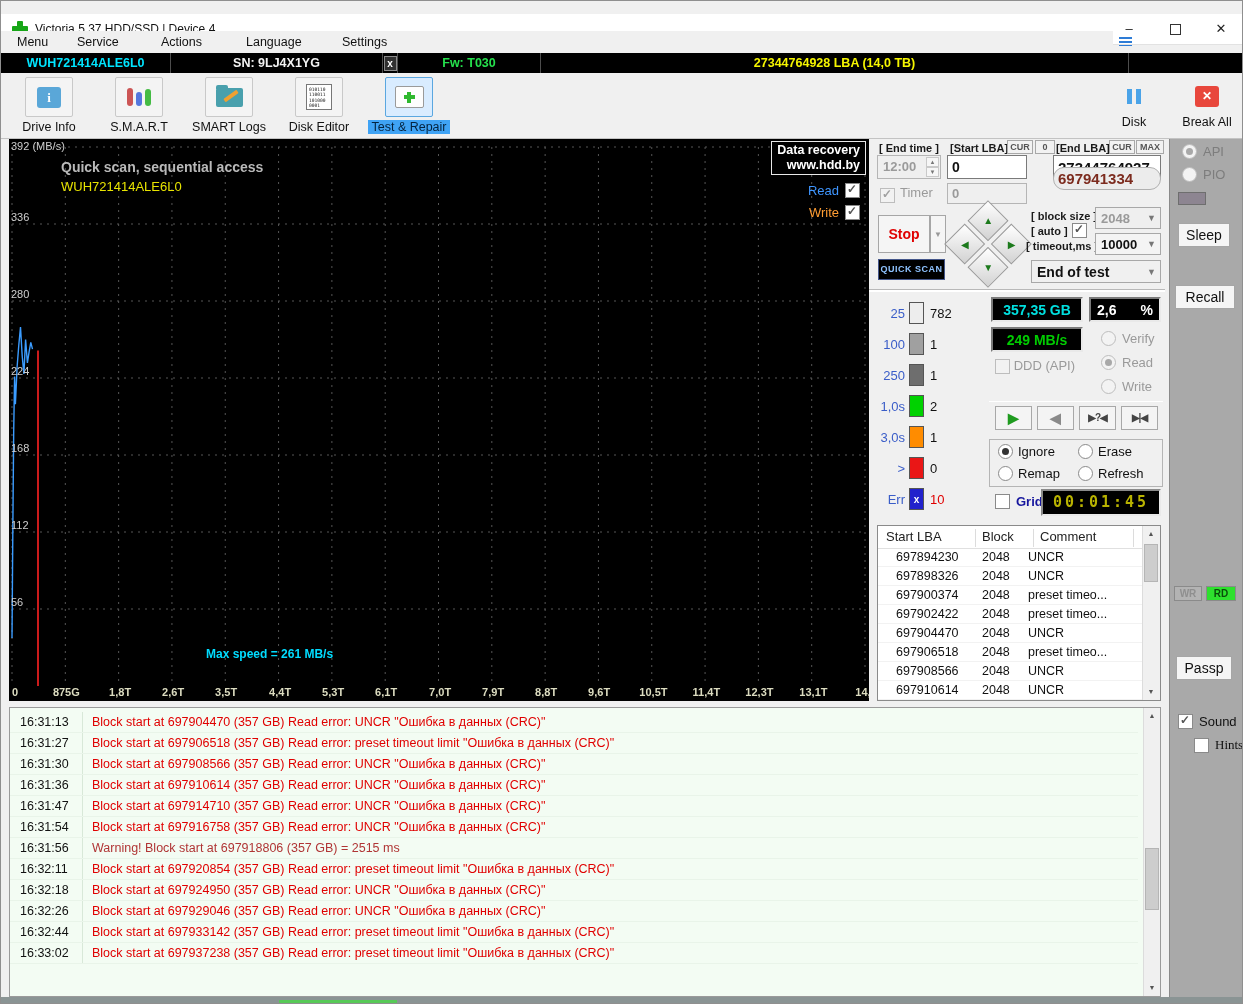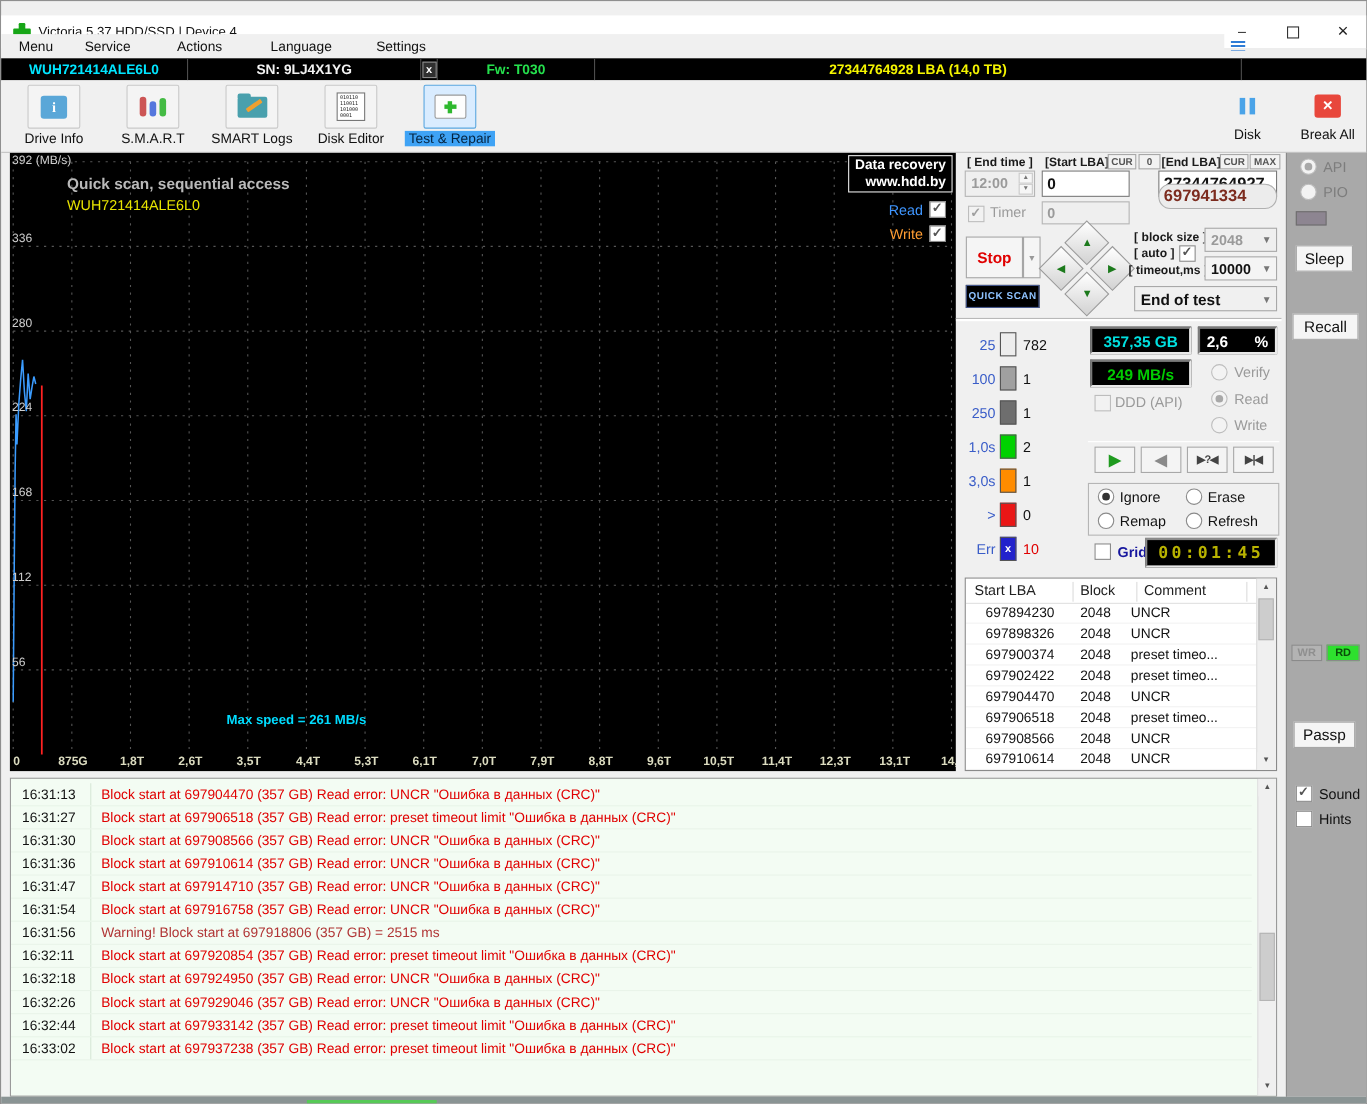--- a/index.html
+++ b/index.html
@@ -188,21 +188,21 @@
   .sb-radio-row{position:absolute;display:flex;align-items:center;gap:6px;font-size:13px;color:#7d7d7d;}
   .sr-api{left:12px;top:5px;} .sr-pio{left:12px;top:28px;}
   .side-led{position:absolute;left:8px;top:53px;width:26px;height:11px;background:#8d8591;border:1px solid #6e6e6e;}
   .btn-sleep{position:absolute;left:8px;top:84px;width:52px;height:24px;}
   .btn-recall{position:absolute;left:5px;top:146px;width:60px;height:24px;}
   .badge{position:absolute;font:bold 10px/13px "Liberation Sans",sans-serif;text-align:center;border:1px solid #8a8a8a;box-sizing:border-box;}
   .badge-wr{left:4px;top:447px;width:28px;height:15px;background:#b3b3b3;color:#8f8f8f;}
   .badge-rd{left:36px;top:447px;width:30px;height:15px;background:#2ee02e;color:#0a4d0a;}
   .btn-passp{position:absolute;left:6px;top:517px;width:56px;height:24px;}
   .side-chk-row{position:absolute;display:flex;align-items:center;gap:6px;font-size:13px;color:#111;}
-  .sc-sound{left:8px;top:575px;} .sc-hints{left:8px;top:598px;}
+  .sc-sound{left:8px;top:575px;} .sc-hints{left:24px;top:598px;font-family:Liberation Serif, serif;}
   
   .logarea{position:absolute;left:8px;top:706px;width:1152px;height:290px;background:#f3fcf3;border:1px solid #9a9a9a;box-sizing:border-box;overflow:hidden;}
   .log-rows{position:absolute;left:0;top:4px;width:1128px;}
   .log-row{height:20px;position:relative;border-bottom:1px solid #e9f4e9;}
   .log-time{position:absolute;left:10px;top:3px;font-size:12.5px;color:#111;}
   .log-sep{position:absolute;left:72px;top:0;width:1px;height:100%;background:#d8e8d8;}
   .log-msg{position:absolute;left:82px;top:3px;font-size:12.5px;color:#e00000;white-space:nowrap;}
   .log-row.warn .log-msg{color:#b03535;}
   .log-scroll{right:0;top:0;width:16px;height:288px;}
   .log-scroll .sb-up{top:0;} .log-scroll .sb-down{bottom:0;}

